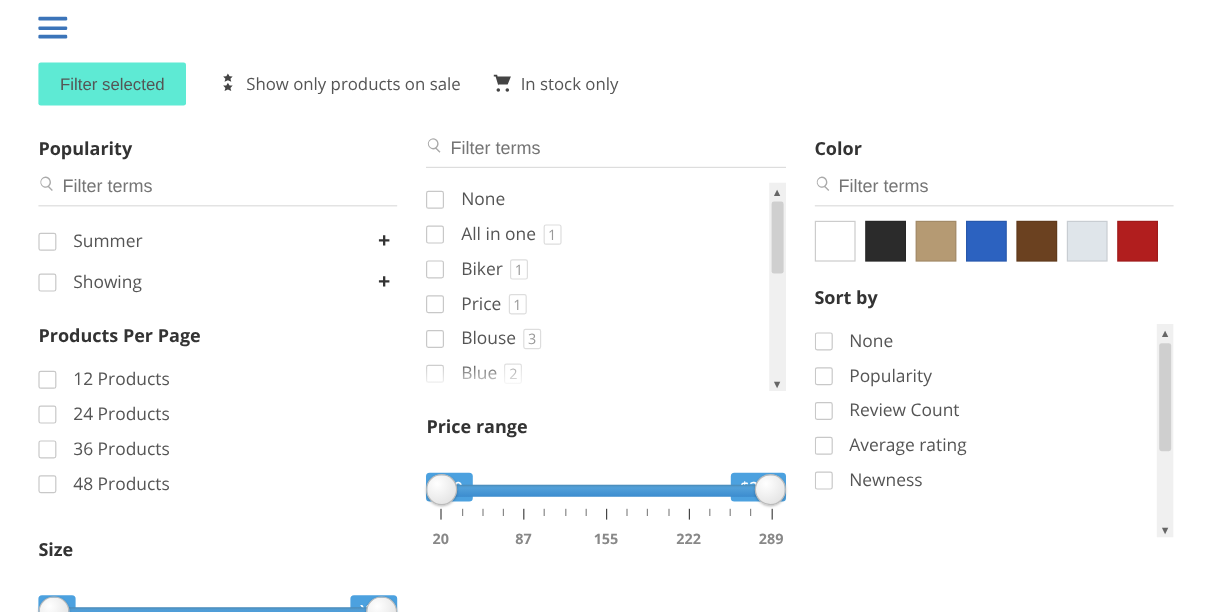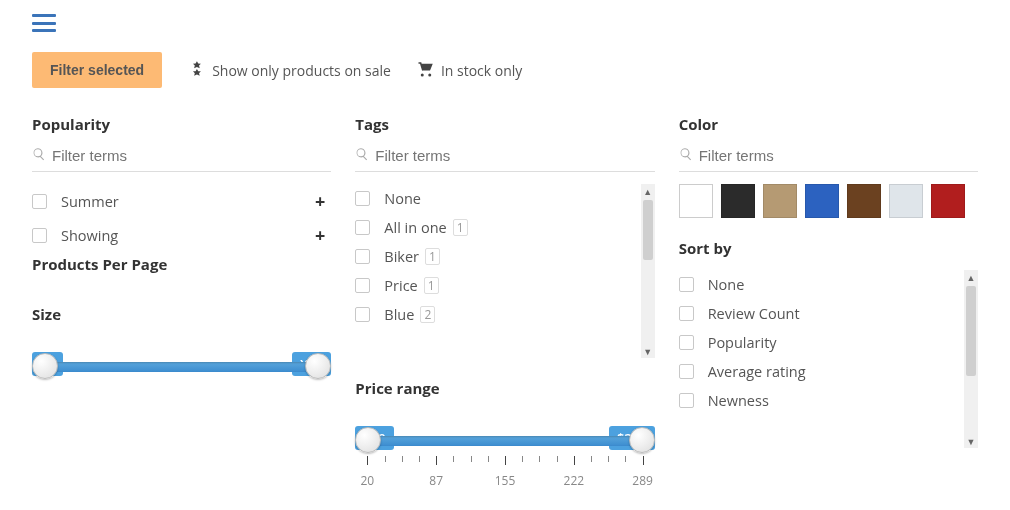--- a/index.html
+++ b/index.html
@@ -26,22 +26,22 @@
     display: block; height: 3px; width: 100%;
     background: #3b74b9; border-radius: 1px;
   }
   .header-title { font-weight: 700; color: #333; font-size: 16px; }
 
   .topbar {
     display: flex; align-items: center; gap: 26px;
     margin-bottom: 26px;
   }
   .btn-filter {
-    background: #fdba74; border: none; padding: 10px 18px;
-    font-weight: 700; color: #555; cursor: pointer; font-size: 14px;
+    background: #5eead4; border: none; padding: 10px 18px;
+    font-weight: 400; color: #555; cursor: pointer; font-size: 14px;
     border-radius: 2px;
   }
   .top-toggle {
     display: flex; align-items: center; gap: 6px;
     color: #555; font-size: 14px; cursor: pointer;
   }
   .icon { display: inline-block; line-height: 1; }
 
   .columns { display: flex; gap: 24px; }
   .col { flex: 1 1 0; min-width: 0; }
@@ -127,21 +127,21 @@
     position: relative; height: 14px; margin: 0 12px;
   }
   .ticks .tick {
     position: absolute; top: 0; width: 1px; height: 6px; background: #888;
   }
   .ticks .tick.major { height: 9px; background: #444; }
   .tick-labels {
     position: relative; height: 16px; margin: 2px 12px 0 12px;
     font-size: 12px; color: #888;
   }
-  .tick-labels span { position: absolute; transform: translateX(-50%); }
+  .tick-labels span { position: absolute; transform: translateX(-50%); font-weight: bold; }
 
   .col3 .sortbox { position: relative; }
 </style>
 </head>
 <body>
 
 <div class="header">
   <div class="hamburger">
     <span></span>
       <span></span>
@@ -187,37 +187,54 @@
           <span>Summer</span>
           <span class="expand">+</span>
         </li>
         <li>
           <span class="chk"></span>
           <span>Showing</span>
           <span class="expand">+</span>
         </li>
       </ul>
 
-    <div class="section-title" style="margin-top:2px">Products Per Page</div>
+    <div class="section-title" style="margin-top:18px">Products Per Page</div>
+    <ul class="check-list" id="ppp-list">
+        <li>
+          <span class="chk"></span>
+          <span>12 Products</span>
+        </li>
+        <li>
+          <span class="chk"></span>
+          <span>24 Products</span>
+        </li>
+        <li>
+          <span class="chk"></span>
+          <span>36 Products</span>
+        </li>
+        <li>
+          <span class="chk"></span>
+          <span>48 Products</span>
+        </li>
+      </ul>
 
     <div class="section-title" style="margin-top:30px">Size</div>
     <div class="slider-wrap">
       <div class="pill-label pill-left">XS</div>
       <div class="pill-label pill-right">XXL</div>
       <div class="track-outer">
         <div class="rail"></div>
         <div class="handle" style="left:0"></div>
         <div class="handle" style="right:0"></div>
       </div>
 
     </div>
   </div>
 
   <div class="col">
-    <div class="section-title">Tags</div>
     <div class="search-row">
       <span class="mag">
         <svg width="14" height="14" viewBox="0 0 24 24">
             <path fill="#aaa" d="M10 2a8 8 0 015.3 13.9l5.4 5.4-1.4 1.4-5.4-5.4A8 8 0 1110 2zm0 2a6 6 0 100 12 6 6 0 000-12z"></path>
           </svg>
       </span>
       <input type="text" placeholder="Filter terms" style="">
     </div>
     <div class="scrollbox">
       <ul class="check-list" id="tags-list" style="padding-right:20px">
@@ -232,20 +249,25 @@
           </li>
           <li>
             <span class="chk"></span>
             <span>Biker</span>
             <span class="count-badge">1</span>
           </li>
           <li>
             <span class="chk"></span>
             <span>Price</span>
             <span class="count-badge">1</span>
+          </li>
+          <li>
+            <span class="chk"></span>
+            <span>Blouse</span>
+            <span class="count-badge">3</span>
           </li>
           <li>
             <span class="chk"></span>
             <span>Blue</span>
             <span class="count-badge">2</span>
           </li>
         </ul>
       <div class="fade"></div>
       <div class="vscroll">
         <div class="arrow up">▲</div>
@@ -314,25 +336,25 @@
 
     <div class="section-title">Sort by</div>
     <div class="scrollbox sortbox" style="height:178px">
       <ul class="check-list" id="sort-list" style="padding-right:20px">
           <li>
             <span class="chk"></span>
             <span>None</span>
           </li>
           <li>
             <span class="chk"></span>
+            <span>Popularity</span>
+          </li>
+          <li>
+            <span class="chk"></span>
             <span>Review Count</span>
-          </li>
-          <li>
-            <span class="chk"></span>
-            <span>Popularity</span>
           </li>
           <li>
             <span class="chk"></span>
             <span>Average rating</span>
           </li>
           <li>
             <span class="chk"></span>
             <span>Newness</span>
           </li>
           <li></li>

